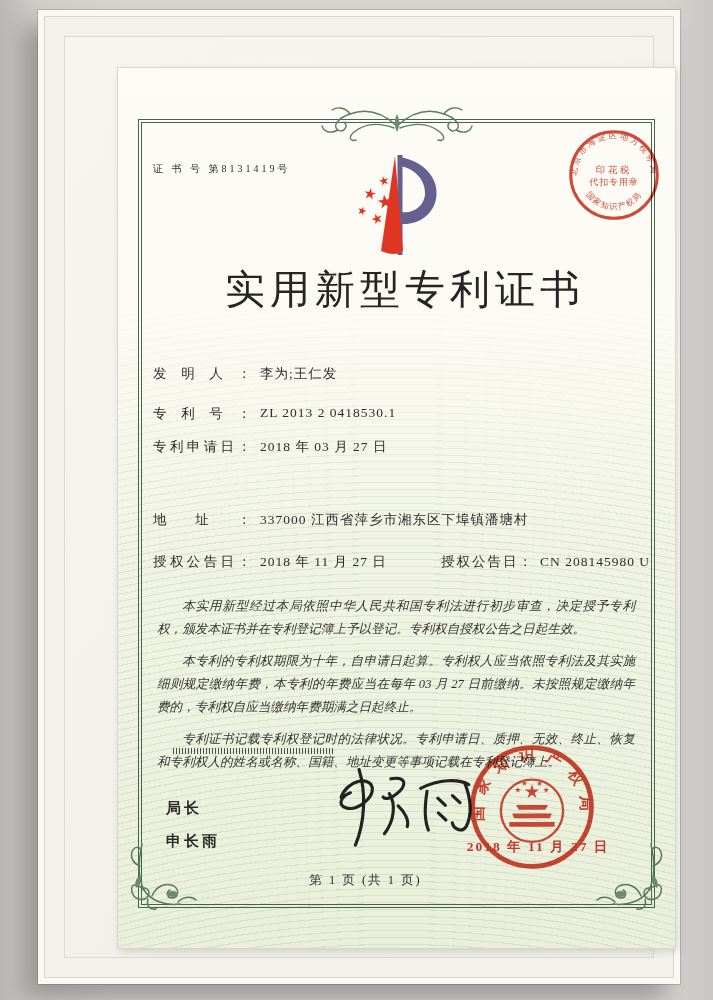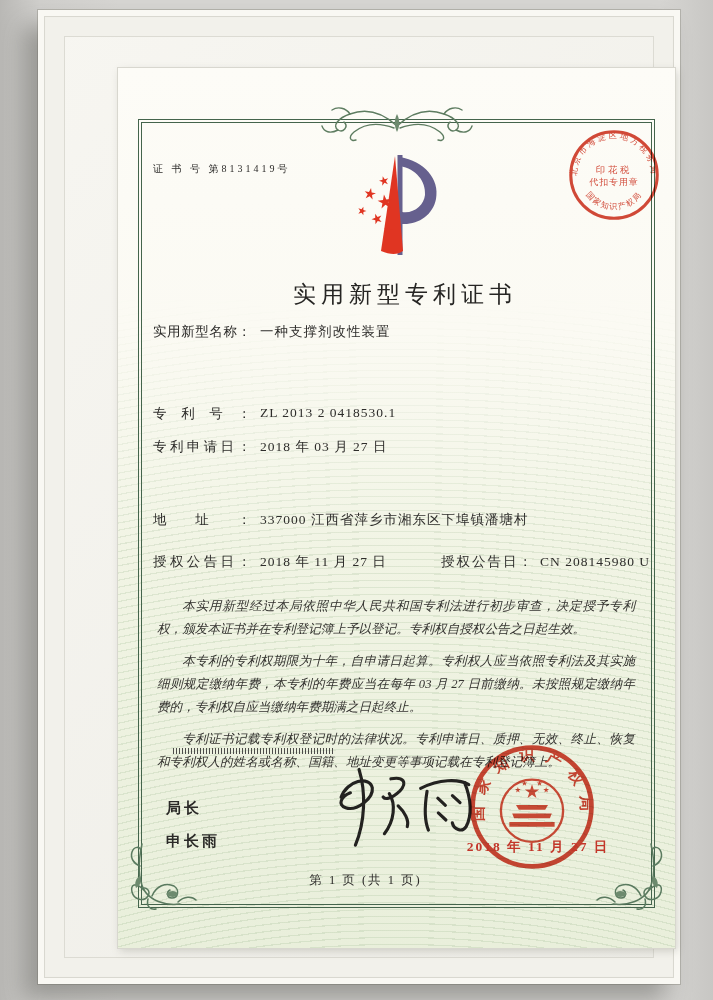--- a/index.html
+++ b/index.html
@@ -33,22 +33,22 @@
     position:absolute;left:23px;top:54px;width:509px;height:781px;
     border:1.2px solid #44644c;outline:1px solid #44644c;outline-offset:2px;
   }
   .cert-number{position:absolute;left:35px;top:94px;font-size:10px;letter-spacing:3px;}
   .crest{position:absolute;left:198px;top:32px;}
   .corner-flourish{position:absolute;top:768px;}
   .corner-flourish.left{left:4px;}
   .corner-flourish.right{left:473px;transform:scaleX(-1);}
   .logo{position:absolute;left:232px;top:85px;}
   .tax-seal{position:absolute;left:449px;top:60px;mix-blend-mode:multiply;opacity:.92;}
-  .title{position:absolute;left:0;top:211px;width:574px;text-align:center;
-    font-size:23px;letter-spacing:5px;color:#262523;font-weight:500;}
+  .title{position:absolute;left:0;top:194px;width:574px;text-align:center;
+    font-size:40px;letter-spacing:5px;color:#262523;font-weight:500;}
   .row{position:absolute;left:35px;width:500px;font-size:13.5px;white-space:nowrap;}
   .row .lbl{display:inline-block;width:98px;text-align:justify;text-align-last:justify;vertical-align:top;}
   .row .val{padding-left:9px;letter-spacing:1px;}
   .row .group2{position:absolute;left:288px;top:0;}
   .row .group2 .lbl2{letter-spacing:2px;}
   .row .group2 .val{padding-left:6px;}
   .r1{top:255px;} .r2{top:297px;} .r3{top:337px;} .r4{top:370px;}
   .r5{top:411px;} .r6{top:443px;} .r7{top:485px;}
   .paragraphs{position:absolute;left:30px;top:518px;width:496px;
     font-size:12.6px;line-height:23px;text-align:justify;font-style:italic;color:#33322f;}
@@ -112,22 +112,22 @@
       </text>
       <text x="0" y="-2" text-anchor="middle" fill="#d03a28" font-size="10" letter-spacing="3">印花税</text>
       <text x="0" y="11" text-anchor="middle" fill="#d03a28" font-size="9.5" letter-spacing="1">代扣专用章</text>
       <text fill="#d03a28" font-size="8.5" letter-spacing="1.5">
         <textPath href="#taxBottom" startOffset="50%" text-anchor="middle">国家知识产权局</textPath>
       </text>
     </svg>
 
     <div class="title">实用新型专利证书</div>
 
-    <div class="row r1">
-      <span class="lbl">实用新型名称：</span><span class="val">一种支撑剂改性装置</span>
+    <div class="row r2">
+      <span class="lbl">发明人：</span><span class="val">李为;王仁发</span>
     </div>
     <div class="row r3">
       <span class="lbl">专利号：</span><span class="val">ZL 2013 2 0418530.1</span>
     </div>
     <div class="row r4">
       <span class="lbl">专利申请日：</span><span class="val">2018 年 03 月 27 日</span>
     </div>
     <div class="row r6">
       <span class="lbl">地址：</span><span class="val">337000 江西省萍乡市湘东区下埠镇潘塘村</span>
     </div>

